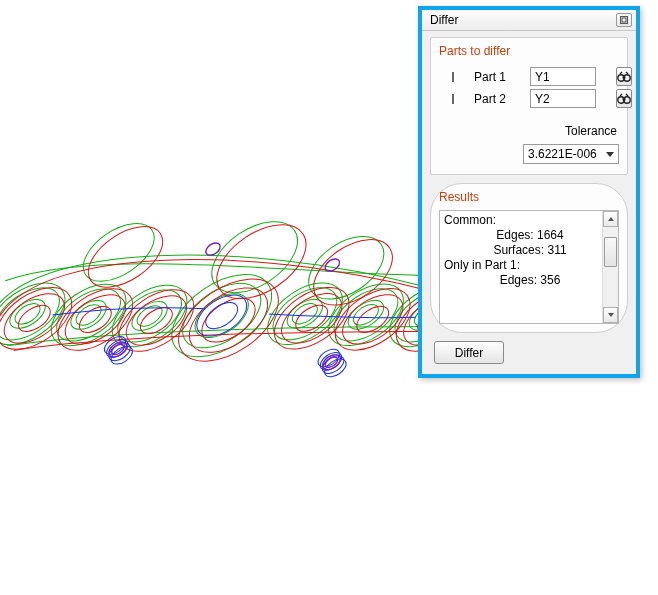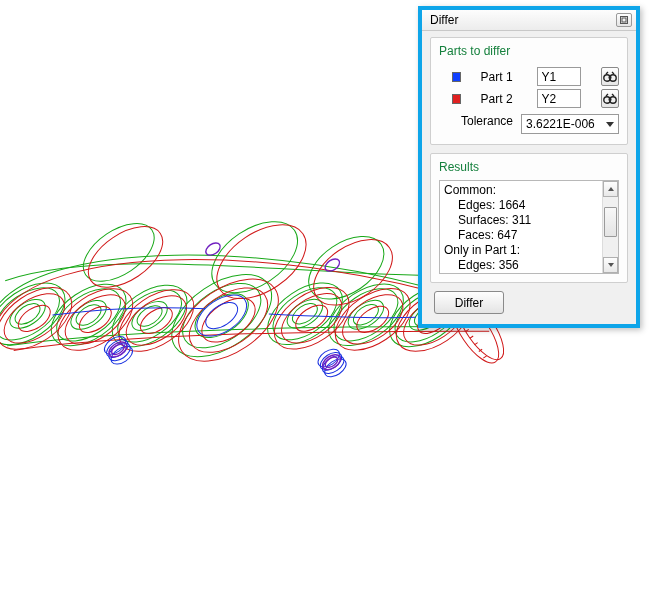--- a/index.html
+++ b/index.html
@@ -46,82 +46,82 @@
   .body { padding: 6px 8px 10px 8px; }
   .group {
     border: 1px solid #cfcfcf;
     border-radius: 2px;
     background: #fdfdfd;
     margin-bottom: 8px;
     padding: 4px 8px 10px 8px;
     position: relative;
   }
   .group-title {
-    color: #15803d;
+    color: #c2410c;
     font-size: 12px;
     padding: 2px 0 6px 0;
   }
   .row {
     display: flex;
     align-items: center;
     gap: 20px;
     margin: 3px 0 3px 13px;
   }
   .swatch {
     width: 10px; height: 10px;
     border: 1px solid #666;
   }
   .swatch.blue { background: #1040ff; }
   .swatch.red  { background: #e02020; }
   .lbl { min-width: 36px; }
-  .tolrow { margin: 6px 0 0 22px; display:flex; align-items:flex-start; gap:6px;}
+  .tolrow { margin: 16px 0 0 22px; display:flex; align-items:flex-end; gap:6px;flex-direction:column;}
   .tol-lbl { min-width: 54px; }
   input.txt {
-    width: 44px; height: 19px;
+    width: 66px; height: 19px;
     border: 1px solid #9a9a9a;
     background: #fff;
     padding: 1px 4px;
     font: inherit;
   }
   .tol-dd {
-    width: 112px; height: 20px;
+    width: 96px; height: 20px;
     border: 1px solid #9a9a9a;
     background: #fff;
     display: flex; align-items: center; justify-content: space-between;
     padding: 0 4px;
   }
   .tol-dd .caret {
     width: 0; height: 0;
     border-left: 4px solid transparent;
     border-right: 4px solid transparent;
     border-top: 5px solid #333;
   }
   .pickbtn {
     width: 22px; height: 19px;
     border: 1px solid #8a8a8a;
     border-radius: 2px;
     background: linear-gradient(#fefefe,#e6e6e6);
     display: flex; align-items: center; justify-content: center;
     cursor: default;
   }
   .results-box {
-    height: 94px;
+    height: 114px;
     border: 1px solid #b8b8b8;
     background: #fff;
     overflow: hidden;
     position: relative;
     font-size: 12px;
   }
   .results-inner {
     position: absolute; left: 0; top: 0; right: 16px; bottom: 0;
     padding: 2px 0 2px 4px;
     line-height: 15px;
   }
   .results-inner .l1 { padding-left: 0; }
-  .results-inner .l2 { padding-left: 14px; }
+  .results-inner .l2 { padding-left: 14px; text-align: center; }
   .scrollbar {
     position: absolute; right: 0; top: 0; bottom: 0;
     width: 16px;
     background: #f0f0f0;
     border-left: 1px solid #dcdcdc;
   }
   .sb-btn {
     height: 16px; width: 100%;
     border: 1px solid #b0b0b0;
     background: linear-gradient(#fdfdfd,#e8e8e8);
@@ -281,37 +281,33 @@
       </div>
       <div class="tolrow">
         <span class="tol-lbl">Tolerance</span>
         <div class="tol-dd">
           <span>3.6221E-006</span>
           <div class="caret"></div>
         </div>
       </div>
     </div>
 
-    <div class="group" style="padding-bottom:8px;">
+    <div class="group" style="padding-bottom:8px;border-radius:32px;">
       <div class="group-title">Results</div>
       <div class="results-box">
         <div class="results-inner">
           <div class="l1">Common:</div>
           <div class="l2">
             <span>Edges:</span>
             <span> </span><span>1664</span>
           </div>
           <div class="l2">
             <span>Surfaces:</span>
             <span> </span><span>311</span>
           </div>
-          <div class="l2">
-            <span>Faces:</span>
-            <span> </span><span>647</span>
-          </div>
           <div class="l1">Only in Part 1:</div>
           <div class="l2">
             <span>Edges:</span>
             <span> </span><span>356</span>
           </div>
         </div>
         <div class="scrollbar">
           <div class="sb-btn" style="position:absolute;top:0;">
             <svg viewBox="0 0 8 8">
                 <polygon points="4,2 7,6 1,6" fill="#555"></polygon>

